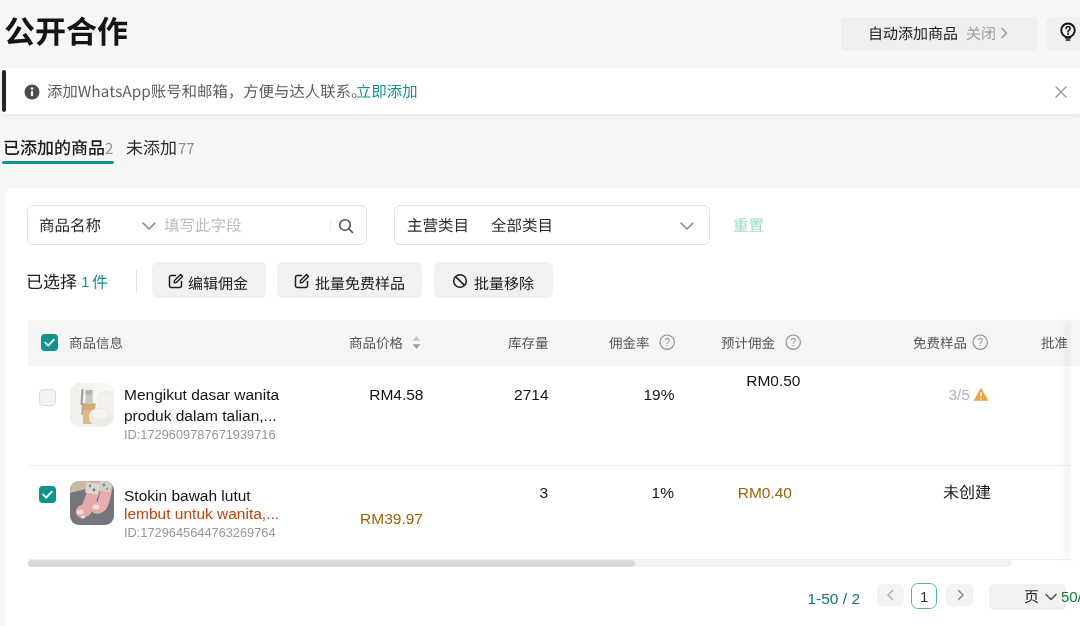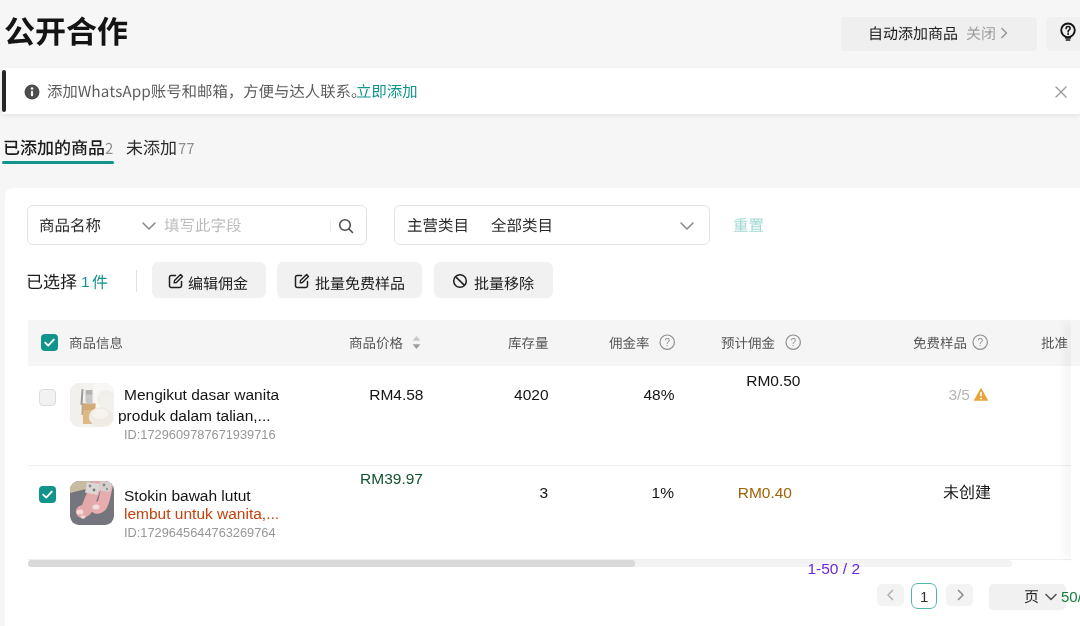--- a/index.html
+++ b/index.html
@@ -370,25 +370,25 @@
         <rect x="15.5" y="7" width="7" height="14" rx="1" fill="#c8c8c6"></rect>
         <rect x="15.8" y="7" width="6.4" height="4.5" fill="#b2b2b0"></rect>
         <rect x="11" y="6" width="2" height="16" rx="1" fill="#98989a" transform="rotate(4 12 14)"></rect>
         <rect x="11.6" y="20" width="1.6" height="12" fill="#b9a98e" transform="rotate(2 12 26)"></rect>
         <ellipse cx="31" cy="34" rx="12" ry="10" fill="#f0ece4"></ellipse>
         <ellipse cx="30" cy="31" rx="8" ry="5" fill="#f7f4ee"></ellipse>
         <rect x="0" y="0" width="10" height="44" fill="#f2f0ec"></rect>
       </g>
     </svg>
     <div style="position:absolute;top:386.9px;font:400 15.5px 'Liberation Sans',sans-serif;color:#141414;line-height:15.5px;white-space:nowrap;letter-spacing:0;left:124.0px">Mengikut dasar wanita</div>
-    <div style="position:absolute;top:407.9px;font:400 15.5px 'Liberation Sans',sans-serif;color:#141414;line-height:15.5px;white-space:nowrap;letter-spacing:0;left:118px">produk dalam talian,...</div>
+    <div style="position:absolute;top:407.9px;font:400 15.5px 'Liberation Sans',sans-serif;color:#141414;line-height:15.5px;white-space:nowrap;letter-spacing:0;left:124.0px">produk dalam talian,...</div>
     <div style="position:absolute;top:428.7px;font:400 12.8px 'Liberation Sans',sans-serif;color:#979797;line-height:12.8px;white-space:nowrap;letter-spacing:0;left:124.0px">ID:1729609787671939716</div>
     <div style="position:absolute;top:387.4px;font:400 15.5px 'Liberation Sans',sans-serif;color:#141414;line-height:15.5px;white-space:nowrap;letter-spacing:0;right:656.5px">RM4.58</div>
-    <div style="position:absolute;top:387.4px;font:400 15.5px 'Liberation Sans',sans-serif;color:#141414;line-height:15.5px;white-space:nowrap;letter-spacing:0;right:531.5px">4020</div>
-    <div style="position:absolute;top:387.4px;font:400 15.5px 'Liberation Sans',sans-serif;color:#141414;line-height:15.5px;white-space:nowrap;letter-spacing:0;right:405.5px">48%</div>
+    <div style="position:absolute;top:387.4px;font:400 15.5px 'Liberation Sans',sans-serif;color:#141414;line-height:15.5px;white-space:nowrap;letter-spacing:0;right:531.5px">2714</div>
+    <div style="position:absolute;top:387.4px;font:400 15.5px 'Liberation Sans',sans-serif;color:#141414;line-height:15.5px;white-space:nowrap;letter-spacing:0;right:405.5px">19%</div>
     <div style="position:absolute;top:373px;font:400 15.5px 'Liberation Sans',sans-serif;color:#141414;line-height:15.5px;white-space:nowrap;letter-spacing:0;right:279.5px">RM0.50</div>
     <div style="position:absolute;top:387.4px;font:400 15.5px 'Liberation Sans',sans-serif;color:#b5b5b5;line-height:15.5px;white-space:nowrap;letter-spacing:0;right:110.0px">3/5</div>
     <svg class="abs" style="left:973px;top:387px" width="16" height="15" viewBox="0 0 16 15">
       <path d="M8 0.8 L15.4 13.8 L0.6 13.8 Z" fill="#e8a33d"></path>
       <rect x="7.2" y="5" width="1.6" height="4.6" rx="0.8" fill="#fff"></rect>
       <circle cx="8" cy="11.6" r="0.95" fill="#fff"></circle>
     </svg>
     <div class="abs" style="left:39px;top:486px;width:17px;height:17px;background:#10948b;border-radius:4px"></div>
     <svg class="abs" style="left:39px;top:486px" width="17" height="17" viewBox="0 0 17 17">
       <path d="M4.2 8.6 L7.2 11.6 L12.8 5.6" fill="none" stroke="#fff" stroke-width="1.9" stroke-linecap="round" stroke-linejoin="round"></path>
@@ -411,38 +411,38 @@
         <circle cx="34" cy="4" r="1.4" fill="#888"></circle>
         <circle cx="37" cy="8" r="1.2" fill="#999"></circle>
         <ellipse cx="10" cy="31" rx="3.5" ry="2.5" fill="#f2dcdc"></ellipse>
         <ellipse cx="26" cy="26" rx="3.5" ry="2.5" fill="#f4dedd"></ellipse>
         <ellipse cx="13" cy="36" rx="2.5" ry="1.8" fill="#eed6d6"></ellipse>
       </g>
     </svg>
     <div style="position:absolute;top:488px;font:400 15.5px 'Liberation Sans',sans-serif;color:#141414;line-height:15.5px;white-space:nowrap;letter-spacing:0;left:124.0px">Stokin bawah lutut</div>
     <div style="position:absolute;top:506.4px;font:400 15.5px 'Liberation Sans',sans-serif;color:#c2410c;line-height:15.5px;white-space:nowrap;letter-spacing:0;left:124.0px">lembut untuk wanita,...</div>
     <div style="position:absolute;top:526.7px;font:400 12.8px 'Liberation Sans',sans-serif;color:#979797;line-height:12.8px;white-space:nowrap;letter-spacing:0;left:124.0px">ID:1729645644763269764</div>
-    <div style="position:absolute;top:471px;font:400 15.5px 'Liberation Sans',sans-serif;color:#14532d;line-height:15.5px;white-space:nowrap;letter-spacing:0;right:657.0px">RM39.97</div>
+    <div style="position:absolute;top:511px;font:400 15.5px 'Liberation Sans',sans-serif;color:#a16207;line-height:15.5px;white-space:nowrap;letter-spacing:0;right:657.0px">RM39.97</div>
     <div style="position:absolute;top:484.9px;font:400 15.5px 'Liberation Sans',sans-serif;color:#141414;line-height:15.5px;white-space:nowrap;letter-spacing:0;right:532.0px">3</div>
     <div style="position:absolute;top:484.9px;font:400 15.5px 'Liberation Sans',sans-serif;color:#141414;line-height:15.5px;white-space:nowrap;letter-spacing:0;right:406.0px">1%</div>
     <div style="position:absolute;top:484.9px;font:400 15.5px 'Liberation Sans',sans-serif;color:#a16207;line-height:15.5px;white-space:nowrap;letter-spacing:0;right:288px">RM0.40</div>
     <div style="position:absolute;left:943.0px;top:498.0px;width:0;height:0">
       <svg class="ct" style="overflow:visible" width="1" height="1">
         <g transform="scale(0.016000 -0.016000)" fill="#1c1c1c">
           <path transform="translate(0.0 0)" d="M459 839V676H133V602H459V429H62V355H416C326 226 174 101 34 39C51 24 76 -5 89 -24C221 44 362 163 459 296V-80H538V300C636 166 778 42 911 -25C924 -5 949 25 966 40C826 101 673 226 581 355H942V429H538V602H874V676H538V839Z"></path>
           <path transform="translate(1000.0 0)" d="M838 824V20C838 1 831 -5 812 -6C792 -6 729 -7 659 -5C670 -25 682 -57 686 -76C779 -77 834 -75 867 -64C899 -51 913 -30 913 20V824ZM643 724V168H715V724ZM142 474V45C142 -44 172 -65 269 -65C290 -65 432 -65 455 -65C544 -65 566 -26 576 112C555 117 526 128 509 141C504 22 497 0 450 0C419 0 300 0 275 0C224 0 216 7 216 45V407H432C424 286 415 237 403 223C396 214 388 213 374 213C360 213 325 214 288 218C298 199 306 173 307 153C347 150 386 151 406 152C431 155 448 161 463 178C486 203 497 271 506 444C507 454 507 474 507 474ZM313 838C260 709 154 571 27 480C44 468 70 443 82 428C181 504 266 604 330 713C409 627 496 524 540 457L595 507C547 578 446 689 362 774L383 818Z"></path>
           <path transform="translate(2000.0 0)" d="M394 755V695H581V620H330V561H581V483H387V422H581V345H379V288H581V209H337V149H581V49H652V149H937V209H652V288H899V345H652V422H876V561H945V620H876V755H652V840H581V755ZM652 561H809V483H652ZM652 620V695H809V620ZM97 393C97 404 120 417 135 425H258C246 336 226 259 200 193C173 233 151 283 134 343L78 322C102 241 132 177 169 126C134 60 89 8 37 -30C53 -40 81 -66 92 -80C140 -43 183 7 218 70C323 -30 469 -55 653 -55H933C937 -35 951 -2 962 14C911 13 694 13 654 13C485 13 347 35 249 132C290 225 319 342 334 483L292 493L278 492H192C242 567 293 661 338 758L290 789L266 778H64V711H237C197 622 147 540 129 515C109 483 84 458 66 454C76 439 91 408 97 393Z"></path>
         </g>
       </svg>
     </div>
     <div class="abs" style="left:1071px;top:320px;width:9px;height:240px;background:#fff;box-shadow:-7px 0 8px -2px rgba(0,0,0,0.08)"></div>
     <div class="abs" style="left:1071px;top:320px;width:9px;height:46px;background:#f5f5f5"></div>
     <div class="abs" style="left:28px;top:560px;width:984px;height:7px;background:#f3f3f3;border-radius:4px"></div>
     <div class="abs" style="left:28px;top:560px;width:607px;height:7px;background:#d9d9d9;border-radius:4px"></div>
-    <div style="position:absolute;top:561px;font:400 15.5px 'Liberation Sans',sans-serif;color:#6d28d9;line-height:15.5px;white-space:nowrap;letter-spacing:0;right:220.0px">1-50 / 2</div>
+    <div style="position:absolute;top:591px;font:400 15.5px 'Liberation Sans',sans-serif;color:#0f766e;line-height:15.5px;white-space:nowrap;letter-spacing:0;right:220.0px">1-50 / 2</div>
     <div class="abs" style="left:877px;top:584px;width:27px;height:22px;background:#f3f3f3;border-radius:5px"></div>
     <svg class="abs" style="left:885px;top:589px" width="11" height="12" viewBox="0 0 11 12">
       <path d="M7.5 1.5 L3 6 L7.5 10.5" fill="none" stroke="#b3b3b3" stroke-width="1.7" stroke-linecap="round" stroke-linejoin="round"></path>
     </svg>
     <div class="abs" style="left:911px;top:583px;width:26px;height:26px;background:#fff;border:1.4px solid #52b5ac;border-radius:7px"></div>
     <div style="position:absolute;top:588.8px;font:400 15px 'Liberation Sans',sans-serif;color:#3a2e2a;line-height:15px;white-space:nowrap;letter-spacing:0;left:920.0px">1</div>
     <div class="abs" style="left:946px;top:584px;width:27px;height:22px;background:#f3f3f3;border-radius:5px"></div>
     <svg class="abs" style="left:955px;top:589px" width="11" height="12" viewBox="0 0 11 12">
       <path d="M3.5 1.5 L8 6 L3.5 10.5" fill="none" stroke="#8f8f8f" stroke-width="1.7" stroke-linecap="round" stroke-linejoin="round"></path>
     </svg>

